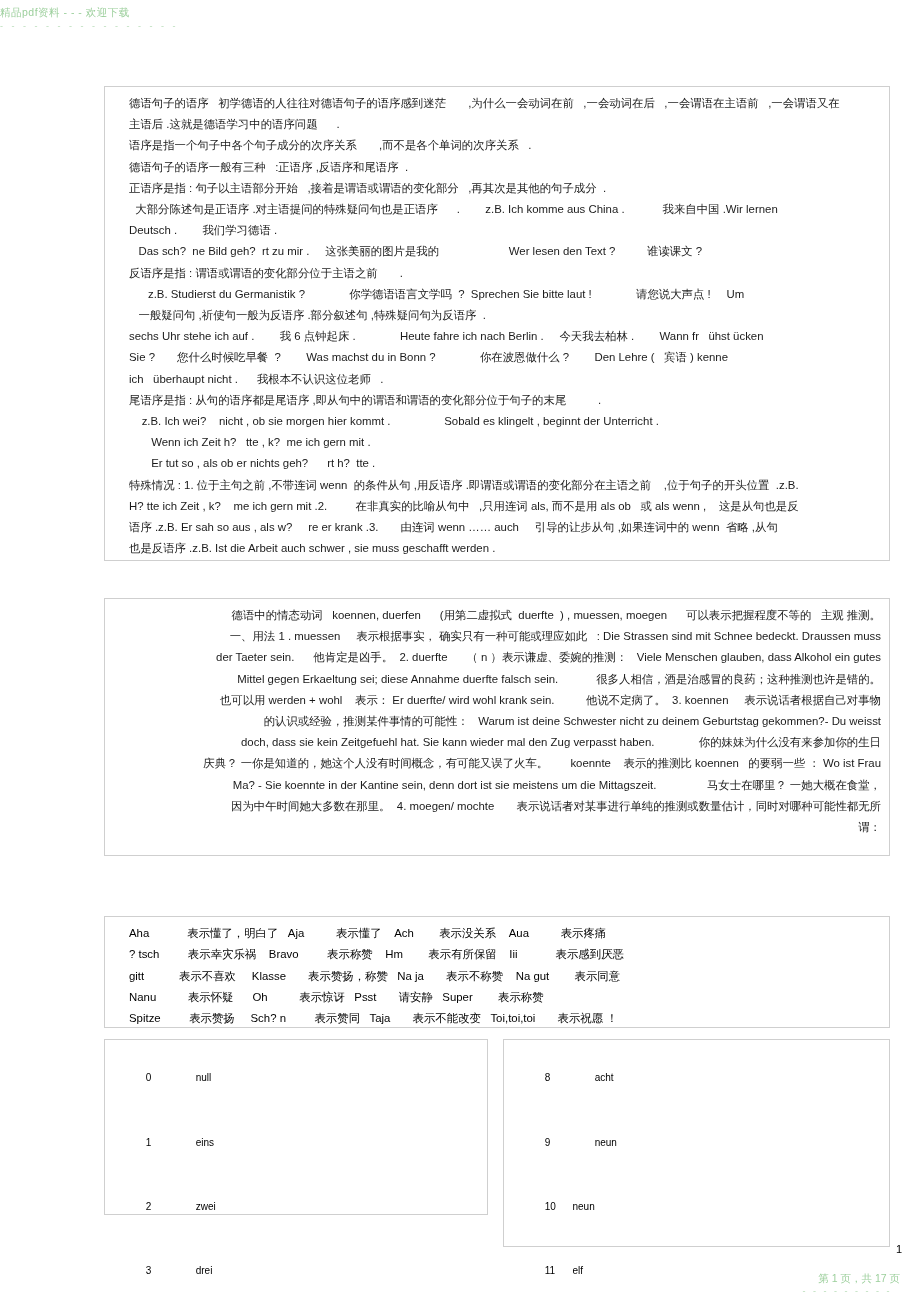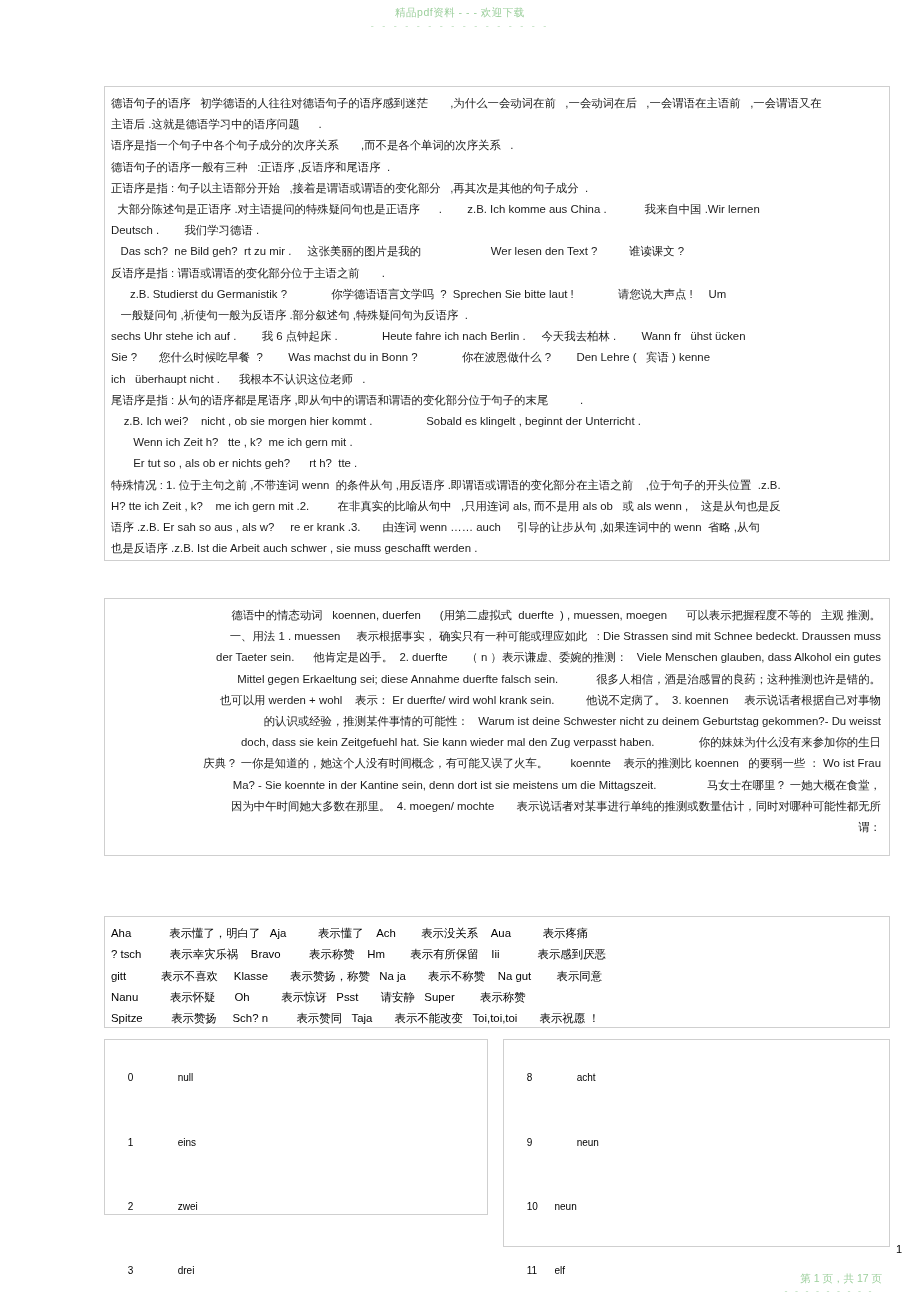--- a/index.html
+++ b/index.html
@@ -22,21 +22,20 @@
     height: 1303px;
     box-sizing: border-box;
   }
 
   
   .watermark-top {
     position: absolute;
     top: 6px;
     left: 0;
     width: 920px;
-    text-align: center;
     font-size: 10.5px;
     color: #9ccf9c;
     letter-spacing: 0.5px;
     white-space: nowrap;
   }
   .watermark-top .dots {
     display: block;
     margin-top: 1px;
     font-size: 9px;
     color: #b8ddb8;
@@ -50,42 +49,42 @@
     top: 1243px;
     font-size: 11px;
     color: #000;
   }
   .watermark-bottom {
     position: absolute;
     top: 1272px;
     left: 0;
     width: 920px;
     text-align: right;
-    padding-right: 38px;
+    padding-right: 20px;
     box-sizing: border-box;
     font-size: 10.5px;
     color: #9ccf9c;
     white-space: nowrap;
   }
   .watermark-bottom .dots {
     display: block;
     margin-top: 0px;
     font-size: 9px;
     color: #b8ddb8;
     letter-spacing: 2.5px;
     padding-right: 8px;
   }
 
   
   .box {
     position: absolute;
     border: 1px solid #cfcfcf;
     box-sizing: border-box;
     background: #fff;
-    padding: 6px 8px 6px 6px;
+    padding: 6px 8px 6px 24px;
   }
 
   .tline {
     font-size: 11.4px;
     line-height: 21.2px;
     white-space: pre;
     color: #111;
   }
   .tline.cjk {
     color: #1a1a1a;

